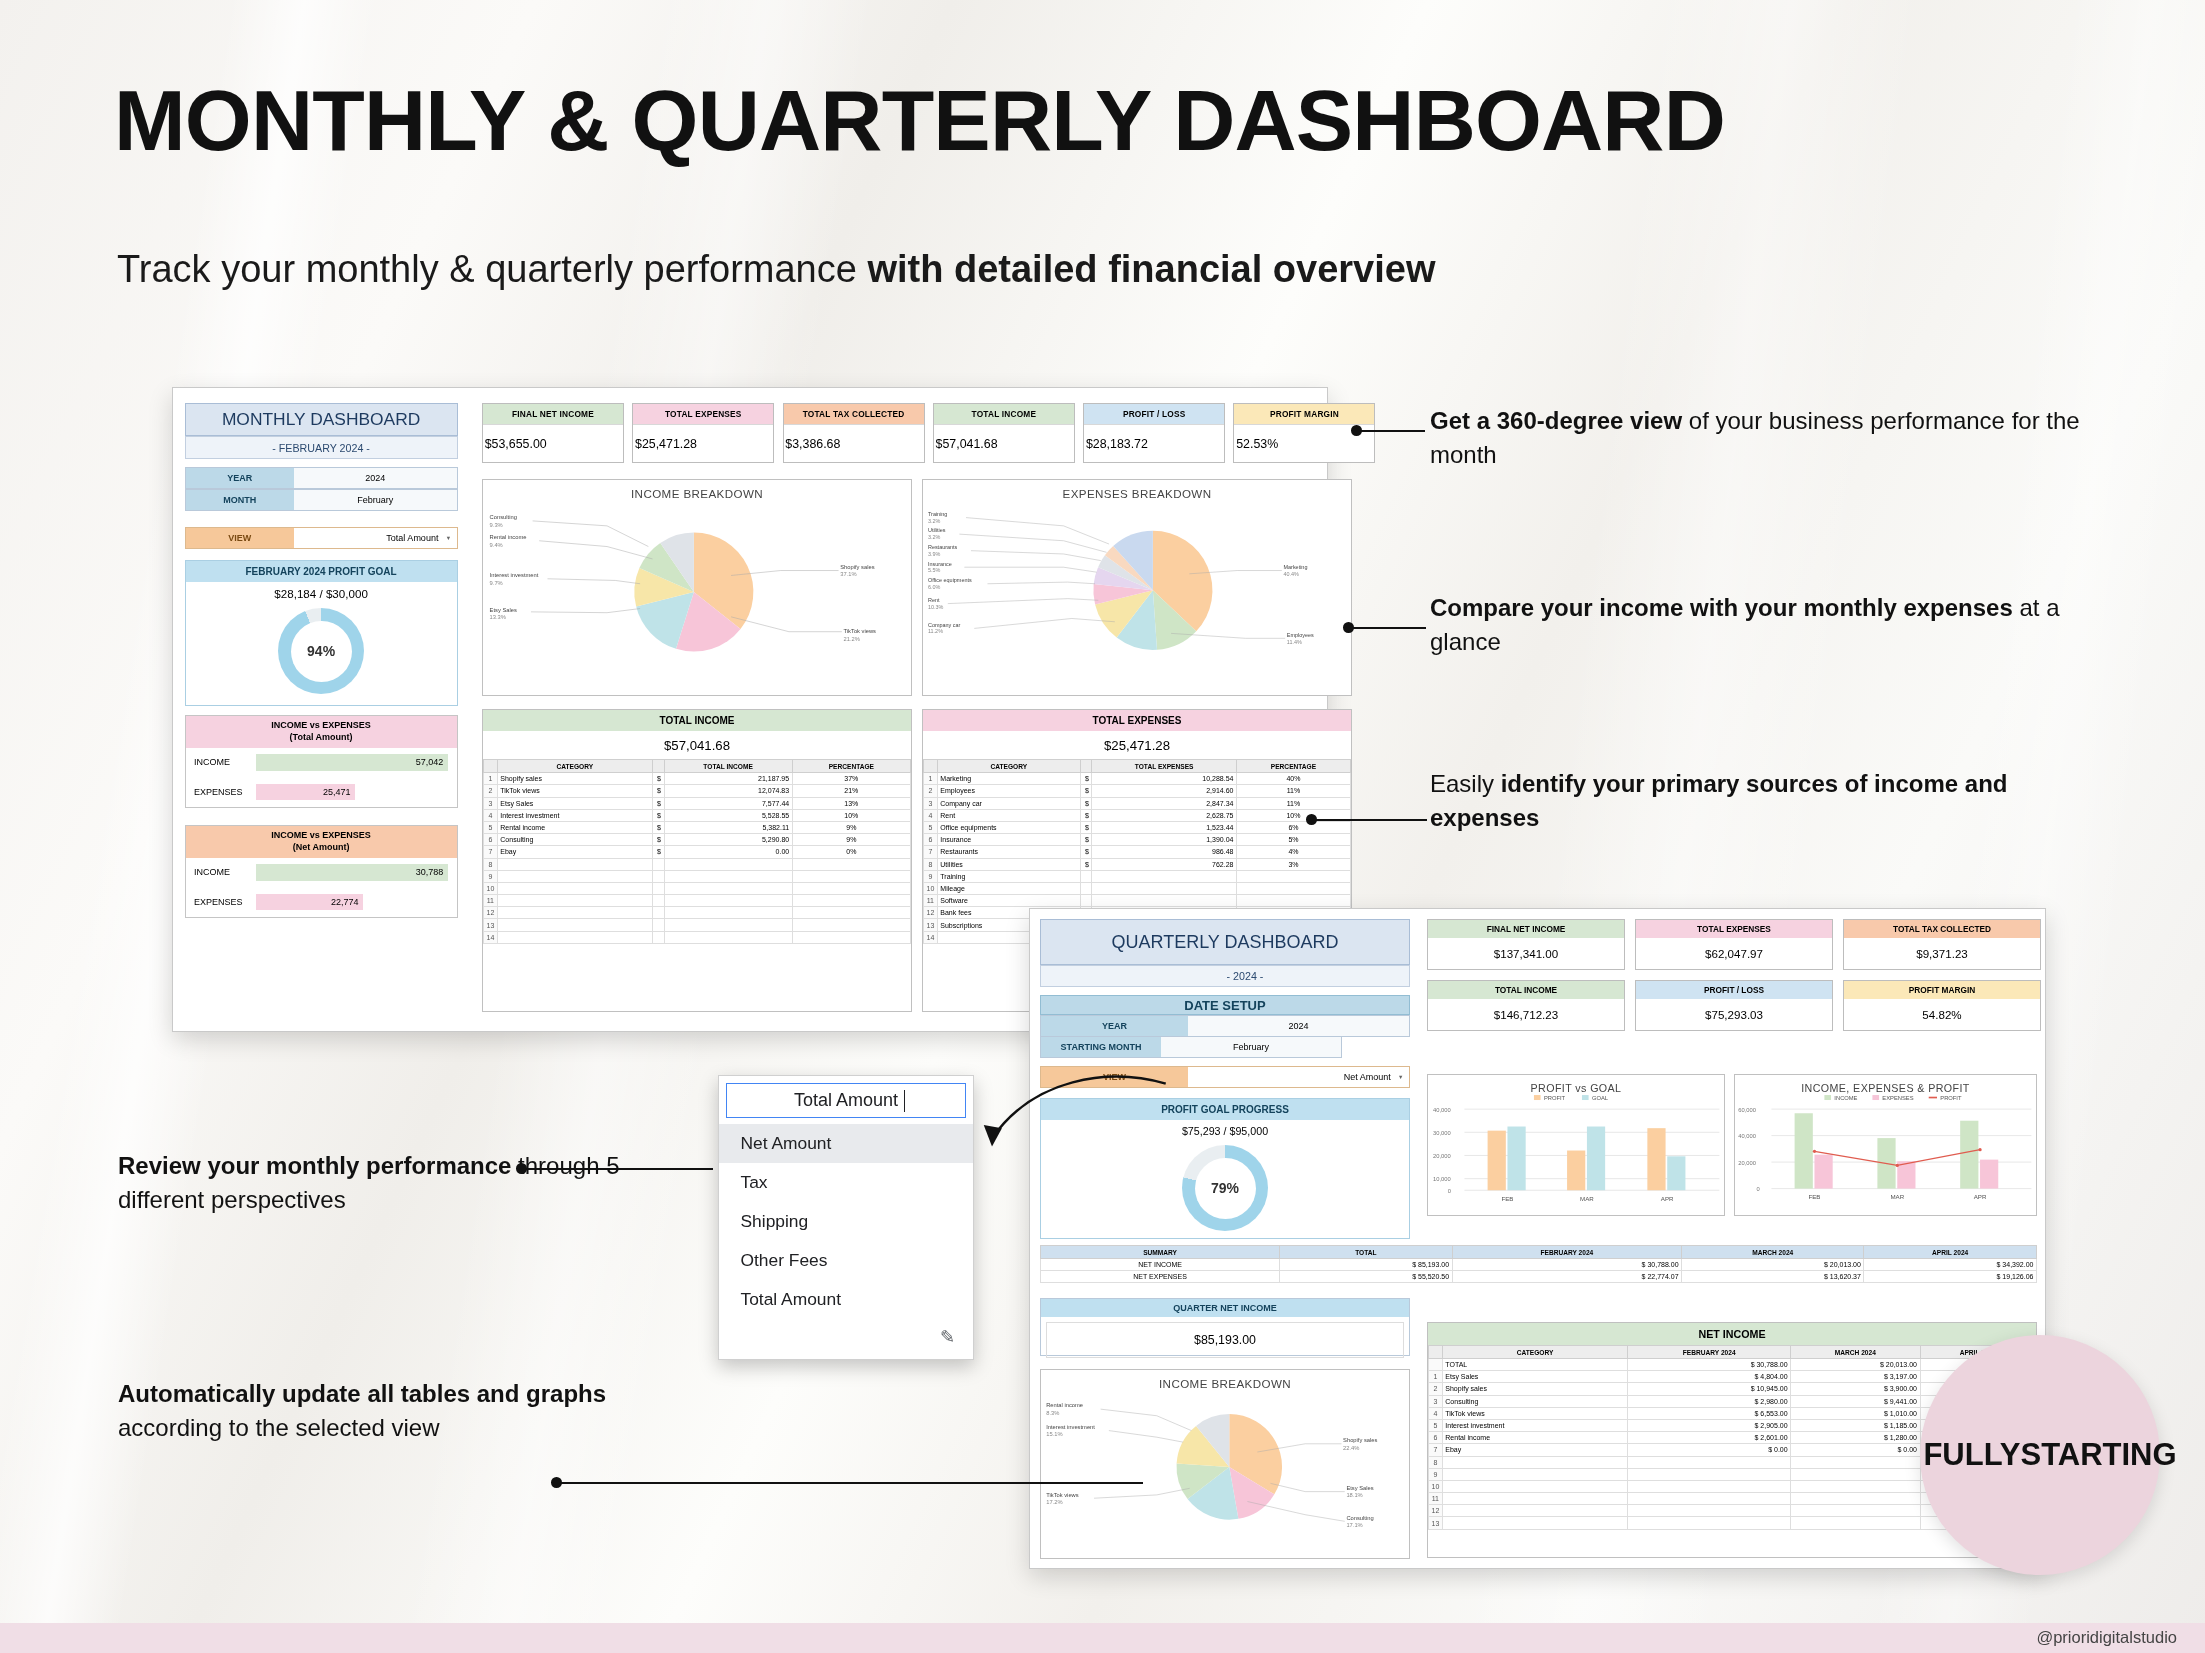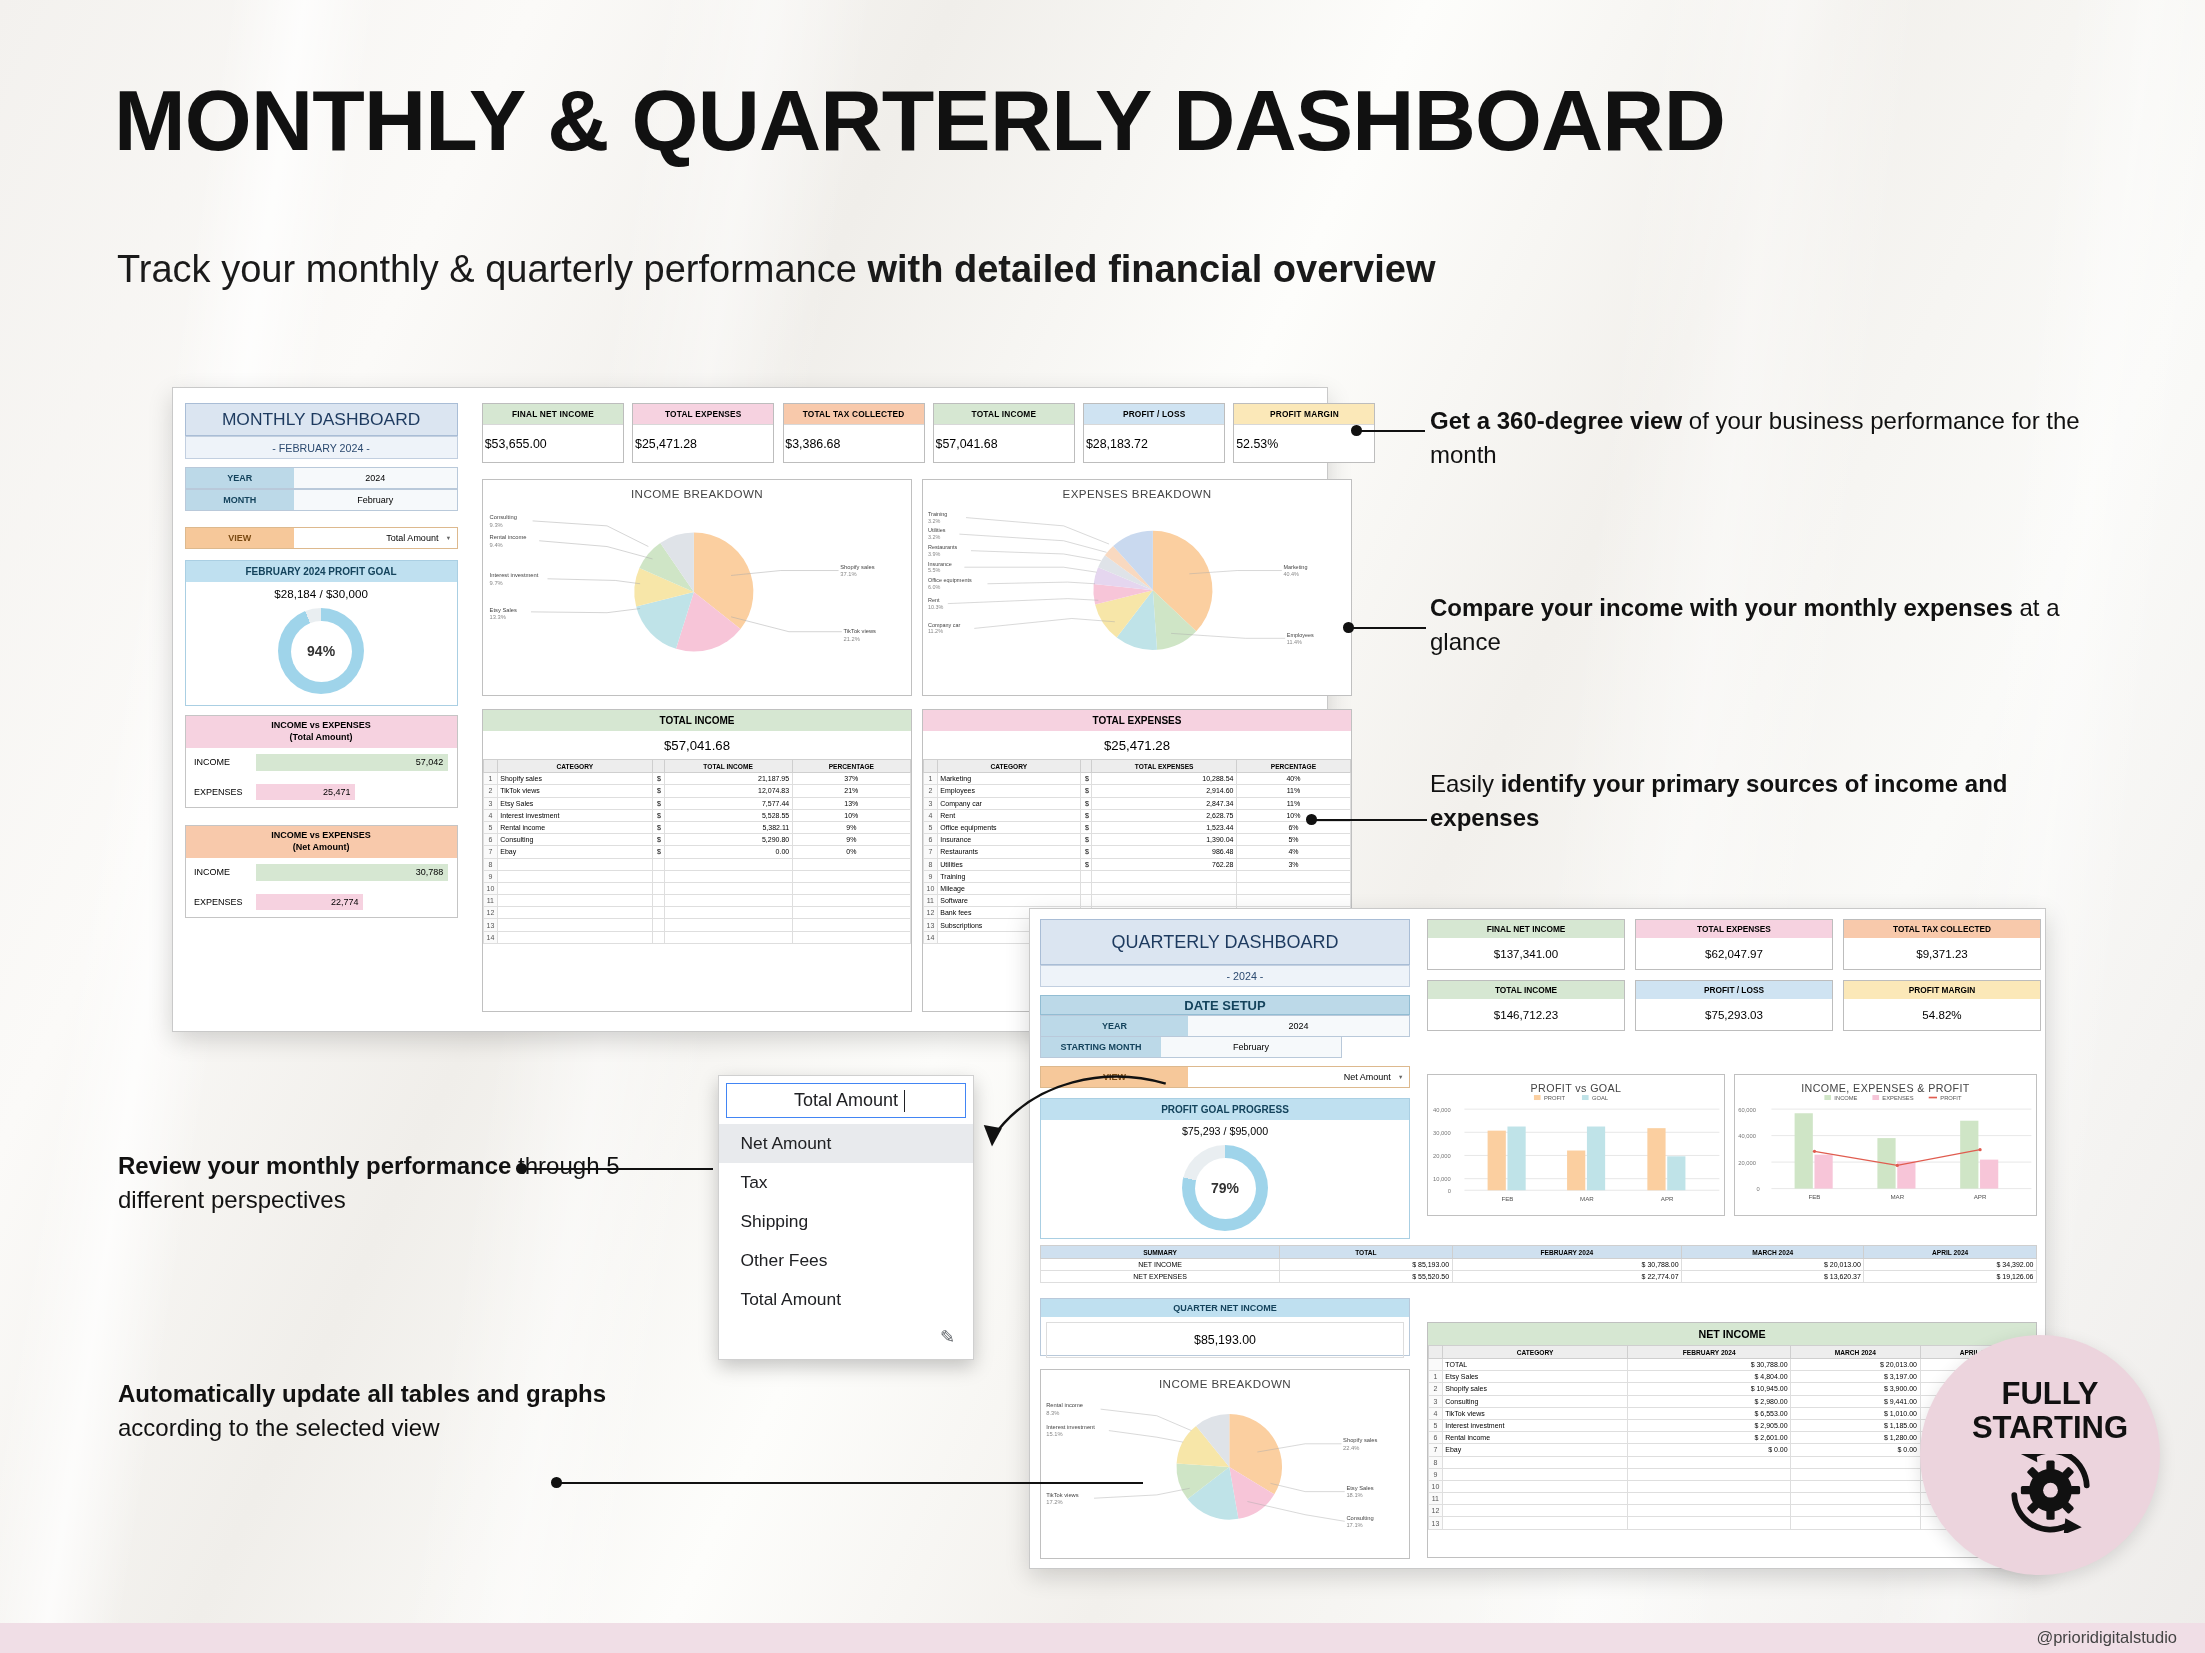--- a/index.html
+++ b/index.html
@@ -100,21 +100,21 @@
   #dropdown .sel { margin:6.6px; border:1.7px solid #4285f4; height:35px; display:flex;align-items:center;justify-content:center;
      font-size:18px; color:#202124; position:relative;}
   #dropdown .sel:after{content:"";position:absolute;right:60px;top:6.6px;width:1.2px;height:21.5px;background:#202124;}
   #dropdown .opt { font-size:17.4px; padding:9px 21.5px; color:#202124; }
   #dropdown .opt.hl { background:#e8eaed; }
   #dropdown .pencil { text-align:right; padding:6.6px 18px 11.6px; font-size:18px; color:#5f6368;}
 
   
   #fully-automated {
     position:absolute; right: 45px; bottom: 79px; width: 240px; height: 240px; border-radius:50%;
-    background:#ecd4dd; display:flex; flex-direction:column; align-items:center; justify-content:center;
+    background:#ecd4dd; display:flex; flex-direction:row; align-items:center; justify-content:center;
     box-shadow: 0 5px 16.5px rgba(0,0,0,.12);
     padding-left: 20px;
   }
   #fully-automated .t1 { font-size:31px; font-weight:bold; color:#111; line-height:1.1; text-align:center;}
   #fully-automated .gear { margin-top:8.3px; }
 
   .footer-bar { position:absolute; left:0; right:0; bottom:0; height:31px; background:#f0dee6;}
   .handle { position:absolute; right:28px; bottom:6.6px; font-size:16.5px; color:#444;}
 </style>
 </head>

